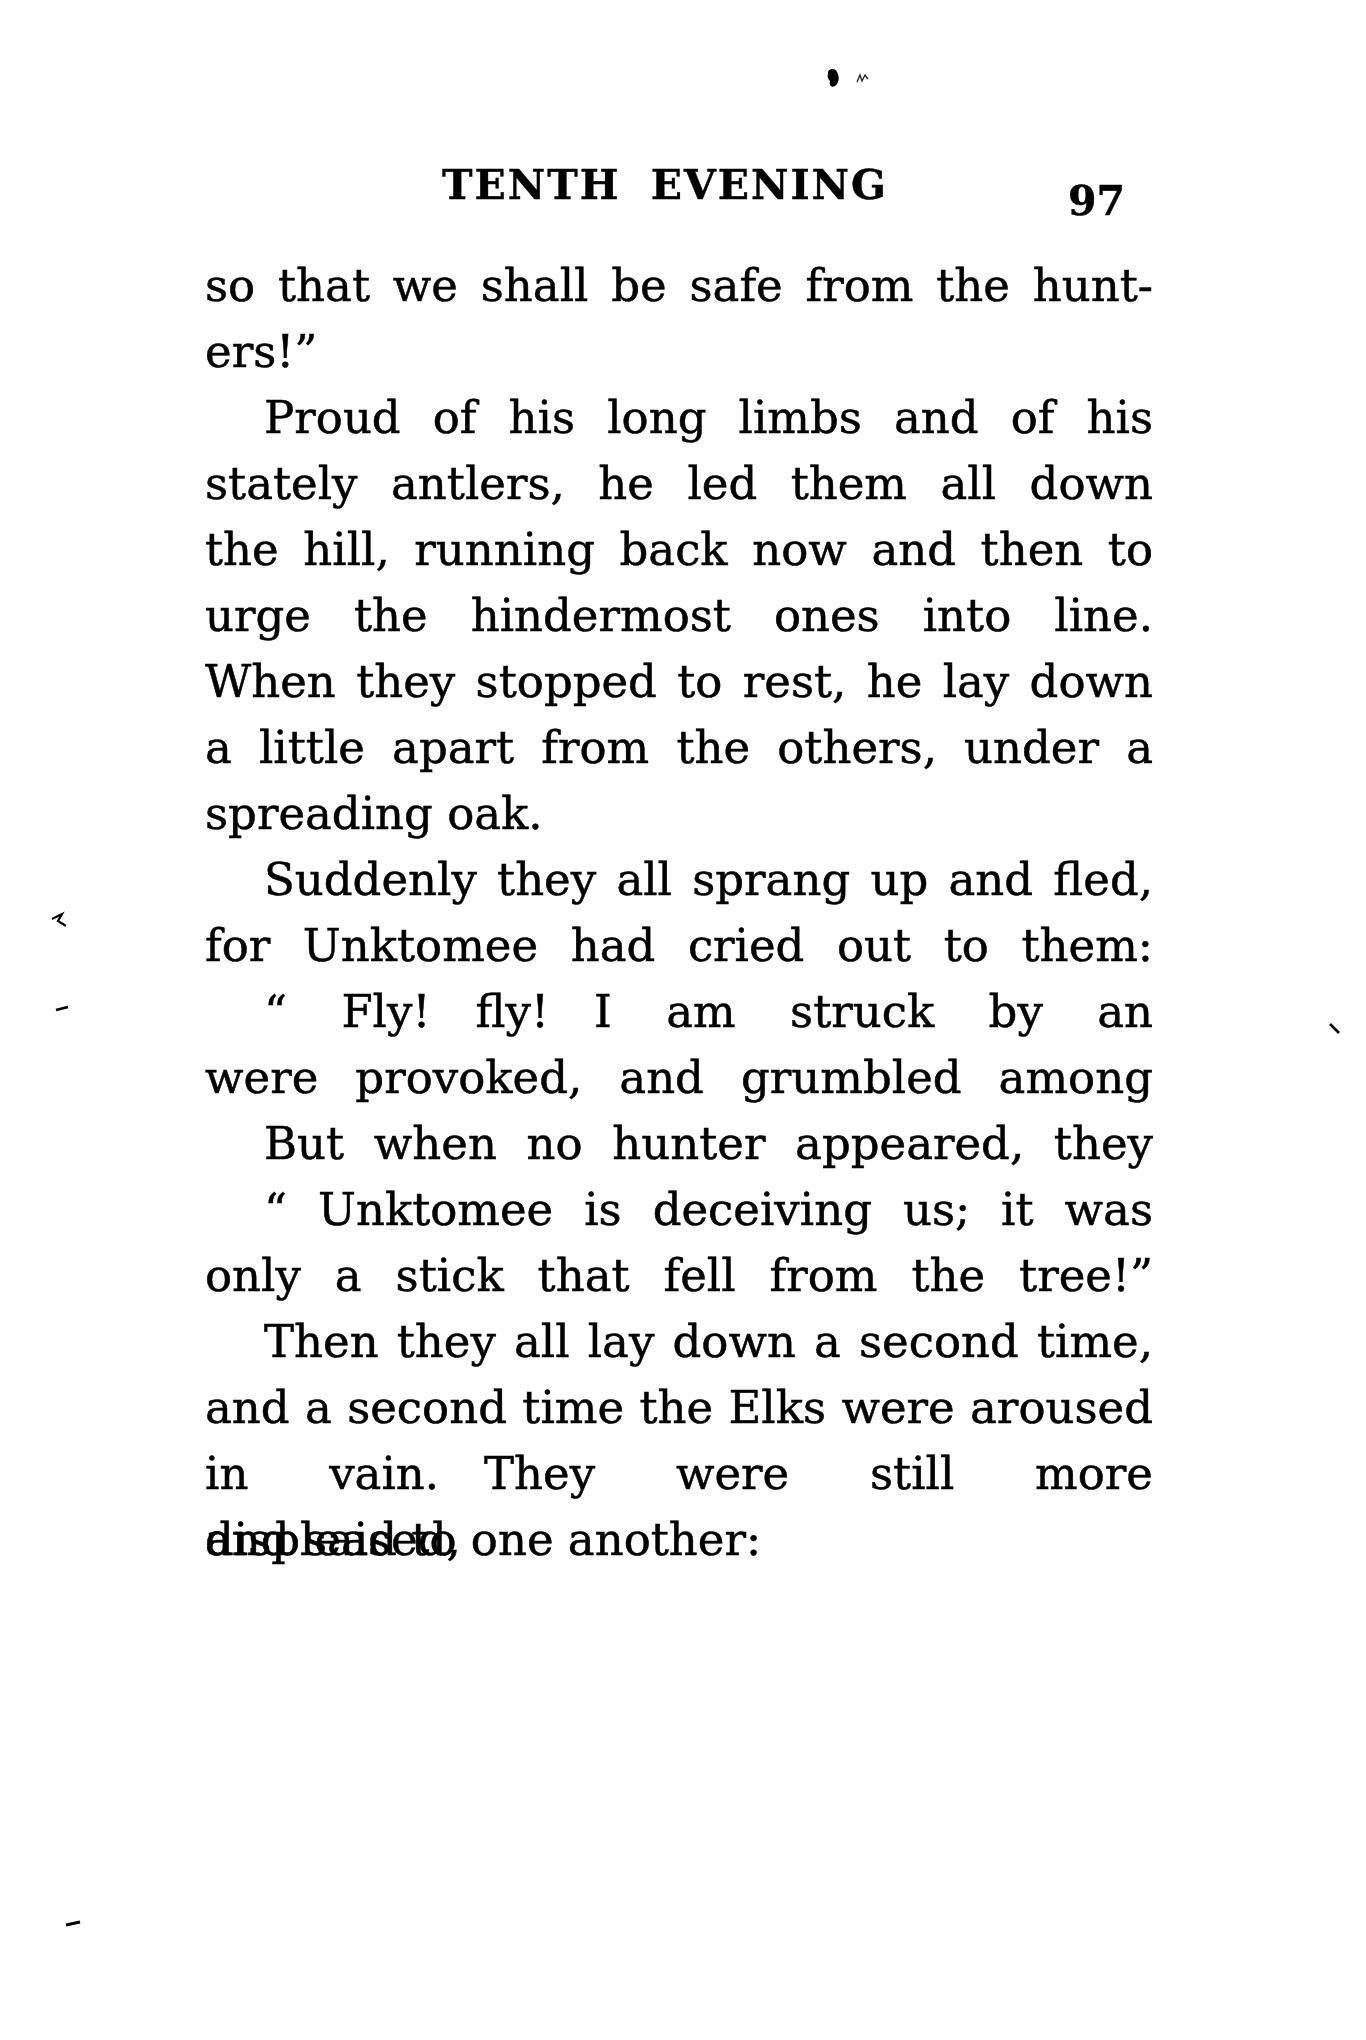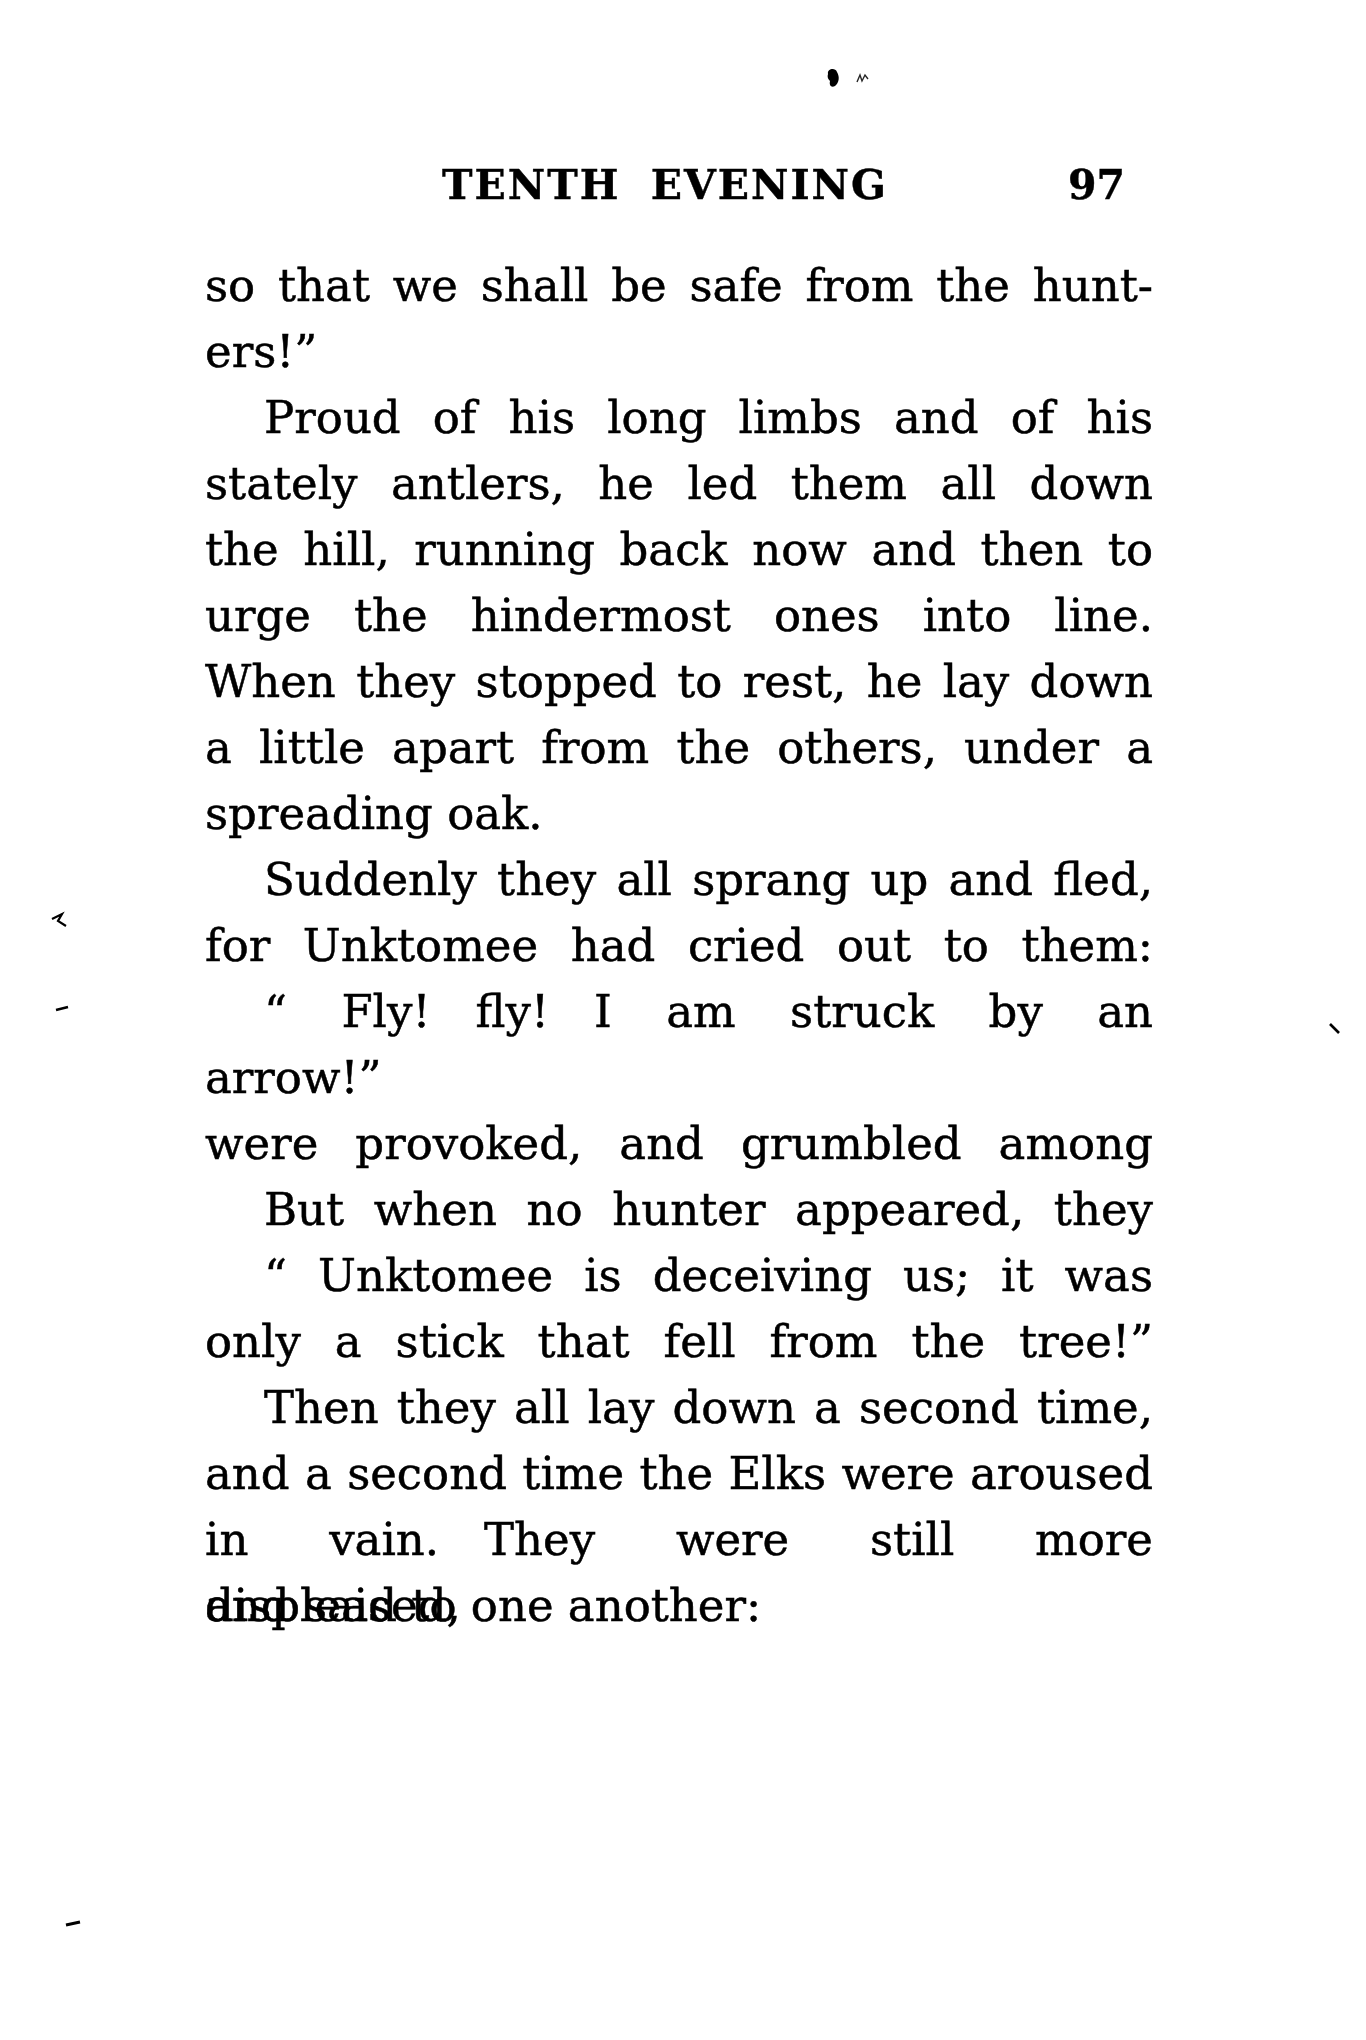--- a/index.html
+++ b/index.html
@@ -31,21 +31,21 @@
     font-size: 41px;
     font-weight: 700;
     letter-spacing: 2px;
     word-spacing: 14px;
     -webkit-text-stroke: 0.4px #000;
     white-space: nowrap;
   }
   .page-num {
     position: absolute;
     right: 28px;
-    top: 0;
+    top: 16px;
     font-size: 41px;
     font-weight: 700;
     -webkit-text-stroke: 0.4px #000;
   }
 
   
   .text-block {
     position: absolute;
     left: 205px;
     top: 220px;
@@ -85,21 +85,20 @@
     <div class="line indent">Proud of his long limbs and of his</div>
     <div class="line">stately antlers, he led them all down</div>
     <div class="line">the hill, running back now and then to</div>
     <div class="line">urge the hindermost ones into line.</div>
     <div class="line">When they stopped to rest, he lay down</div>
     <div class="line">a little apart from the others, under a</div>
     <div class="line left">spreading oak.</div>
     <div class="line indent">Suddenly they all sprang up and fled,</div>
     <div class="line">for Unktomee had cried out to them:</div>
     <div class="line indent">“ Fly! fly! I am struck by an</div>
-    <div class="line left">arrow!”</div>
     <div class="line">were provoked, and grumbled among</div>
     <div class="line indent">But when no hunter appeared, they</div>
     <div class="line indent">“ Unktomee is deceiving us; it was</div>
     <div class="line">only a stick that fell from the tree!”</div>
     <div class="line indent">Then they all lay down a second time,</div>
     <div class="line">and a second time the Elks were aroused</div>
     <div class="line">in vain. They were still more displeased,</div>
     <div class="line left">and said to one another:</div>
   </div>
 

